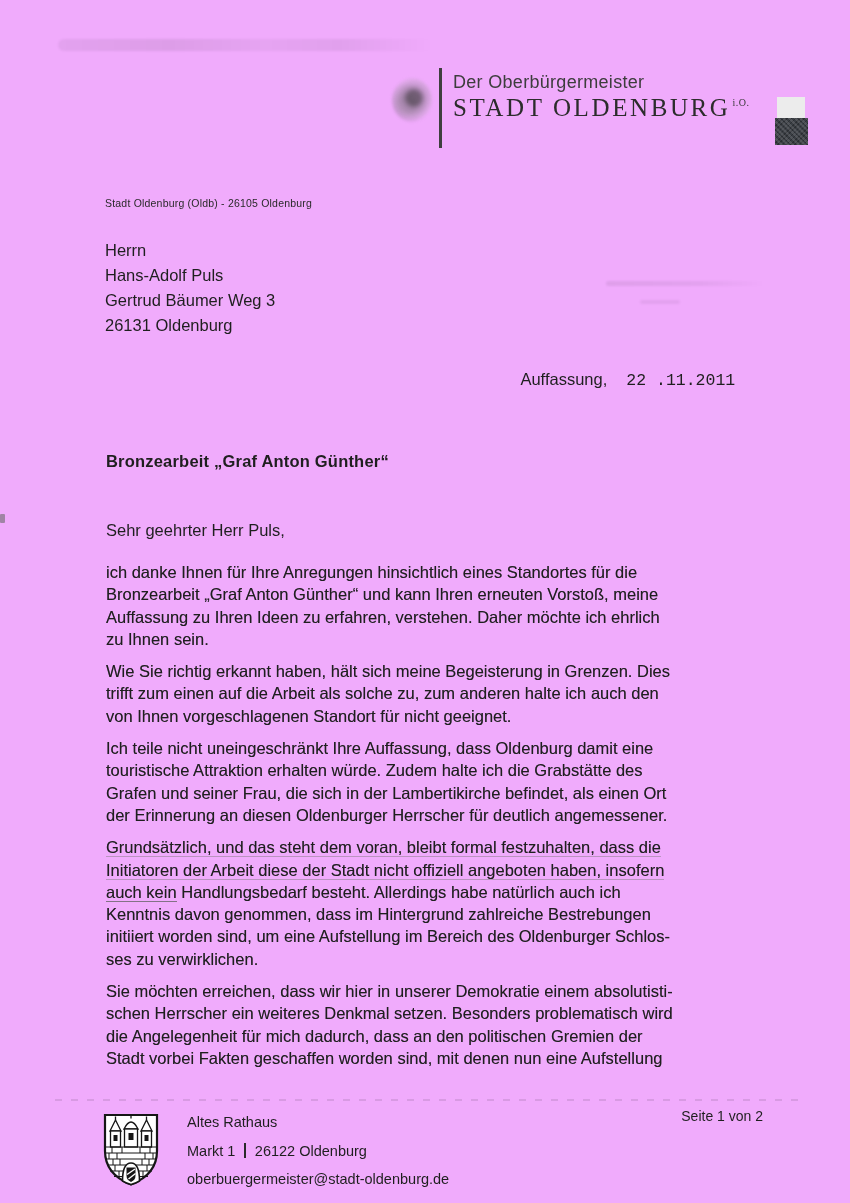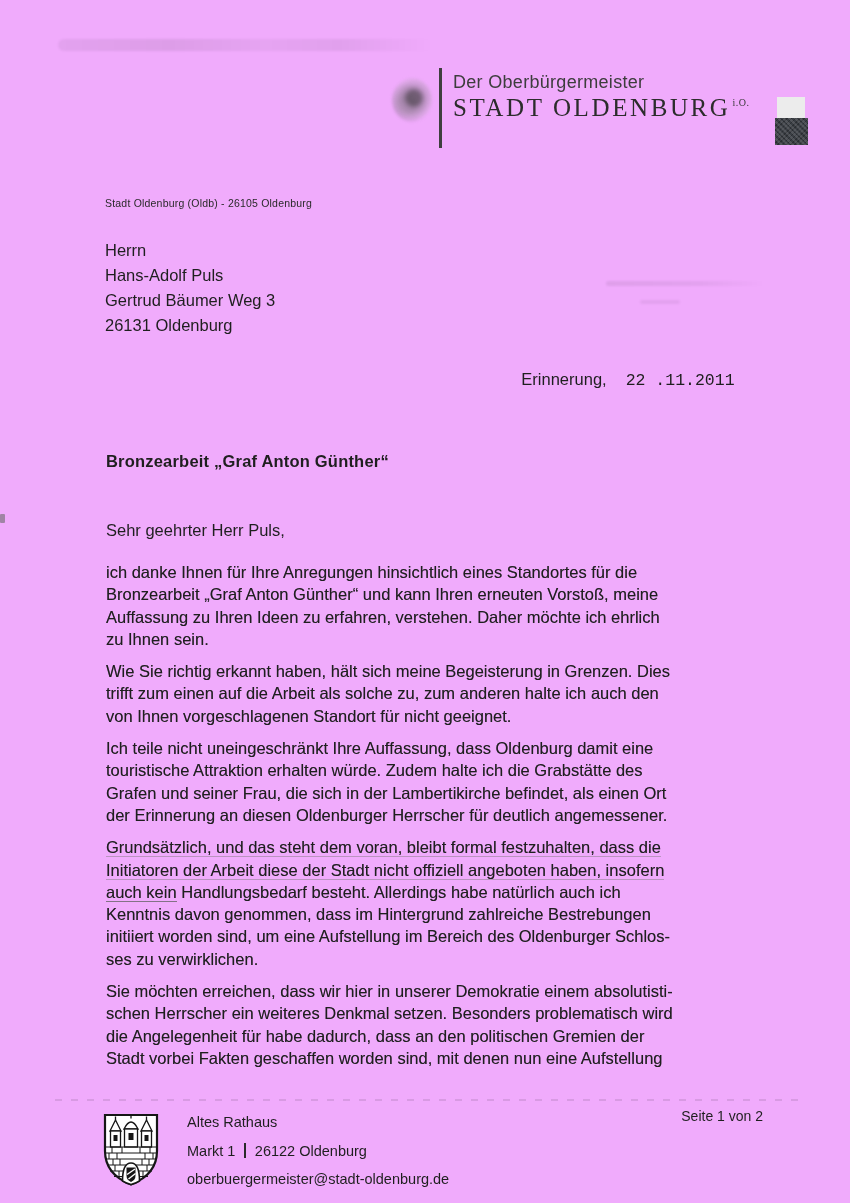--- a/index.html
+++ b/index.html
@@ -83,32 +83,32 @@
   <div class="sender-line">Stadt Oldenburg (Oldb) - 26105 Oldenburg</div>
 
   <div class="recipient">
       <div>Herrn</div>
       <div>Hans-Adolf Puls</div>
       <div>Gertrud Bäumer Weg 3</div>
       <div>26131 Oldenburg</div>
     </div>
 
   <div class="dateline">
-    <span class="date-city">Erinnerung,</span><span class="date-value">22 .11.2011</span>
+    <span class="date-city">Auffassung,</span><span class="date-value">22 .11.2011</span>
   </div>
 
   <div class="subject">Bronzearbeit „Graf Anton Günther“</div>
   <div class="salutation">Sehr geehrter Herr Puls,</div>
 
   <div class="letter-body">
       <p><span>ich danke Ihnen für Ihre Anregungen hinsichtlich eines Standortes für die</span><br><span>Bronzearbeit „Graf Anton Günther“ und kann Ihren erneuten Vorstoß, meine</span><br><span>Auffassung zu Ihren Ideen zu erfahren, verstehen. Daher möchte ich ehrlich</span><br><span>zu Ihnen sein.</span></p>
       <p><span>Wie Sie richtig erkannt haben, hält sich meine Begeisterung in Grenzen. Dies</span><br><span>trifft zum einen auf die Arbeit als solche zu, zum anderen halte ich auch den</span><br><span>von Ihnen vorgeschlagenen Standort für nicht geeignet.</span></p>
       <p><span>Ich teile nicht uneingeschränkt Ihre Auffassung, dass Oldenburg damit eine</span><br><span>touristische Attraktion erhalten würde. Zudem halte ich die Grabstätte des</span><br><span>Grafen und seiner Frau, die sich in der Lambertikirche befindet, als einen Ort</span><br><span>der Erinnerung an diesen Oldenburger Herrscher für deutlich angemessener.</span></p>
       <p><span class="u1">Grundsätzlich, und das steht dem voran, bleibt formal festzuhalten, dass die</span><br><span class="u1">Initiatoren der Arbeit diese der Stadt nicht offiziell angeboten haben, insofern</span><br><span class="u2">auch kein</span><span> Handlungsbedarf besteht. Allerdings habe natürlich auch ich</span><br><span>Kenntnis davon genommen, dass im Hintergrund zahlreiche Bestrebungen</span><br><span>initiiert worden sind, um eine Aufstellung im Bereich des Oldenburger Schlos-</span><br><span>ses zu verwirklichen.</span></p>
-      <p><span>Sie möchten erreichen, dass wir hier in unserer Demokratie einem absolutisti-</span><br><span>schen Herrscher ein weiteres Denkmal setzen. Besonders problematisch wird</span><br><span>die Angelegenheit für habe dadurch, dass an den politischen Gremien der</span><br><span>Stadt vorbei Fakten geschaffen worden sind, mit denen nun eine Aufstellung</span></p>
+      <p><span>Sie möchten erreichen, dass wir hier in unserer Demokratie einem absolutisti-</span><br><span>schen Herrscher ein weiteres Denkmal setzen. Besonders problematisch wird</span><br><span>die Angelegenheit für mich dadurch, dass an den politischen Gremien der</span><br><span>Stadt vorbei Fakten geschaffen worden sind, mit denen nun eine Aufstellung</span></p>
     </div>
 
   <svg class="coat" width="58" height="78" viewBox="0 0 58 78" aria-hidden="true">
     <path d="M3 5 H55 V41 C55 59 43 69 29 74.5 C15 69 3 59 3 41 Z" fill="#ffffff" stroke="#161616" stroke-width="2.2"></path>
 
     <g stroke="#161616" stroke-width="1.3" fill="#ffffff">
       <path d="M8 21 L13.5 10 L19 21 Z"></path>
       <rect x="8.5" y="21" width="10" height="16"></rect>
       <rect x="11.5" y="25" width="4" height="6" fill="#161616" stroke="none"></rect>
       <path d="M22 19 Q29 5 36 19 Z"></path>

